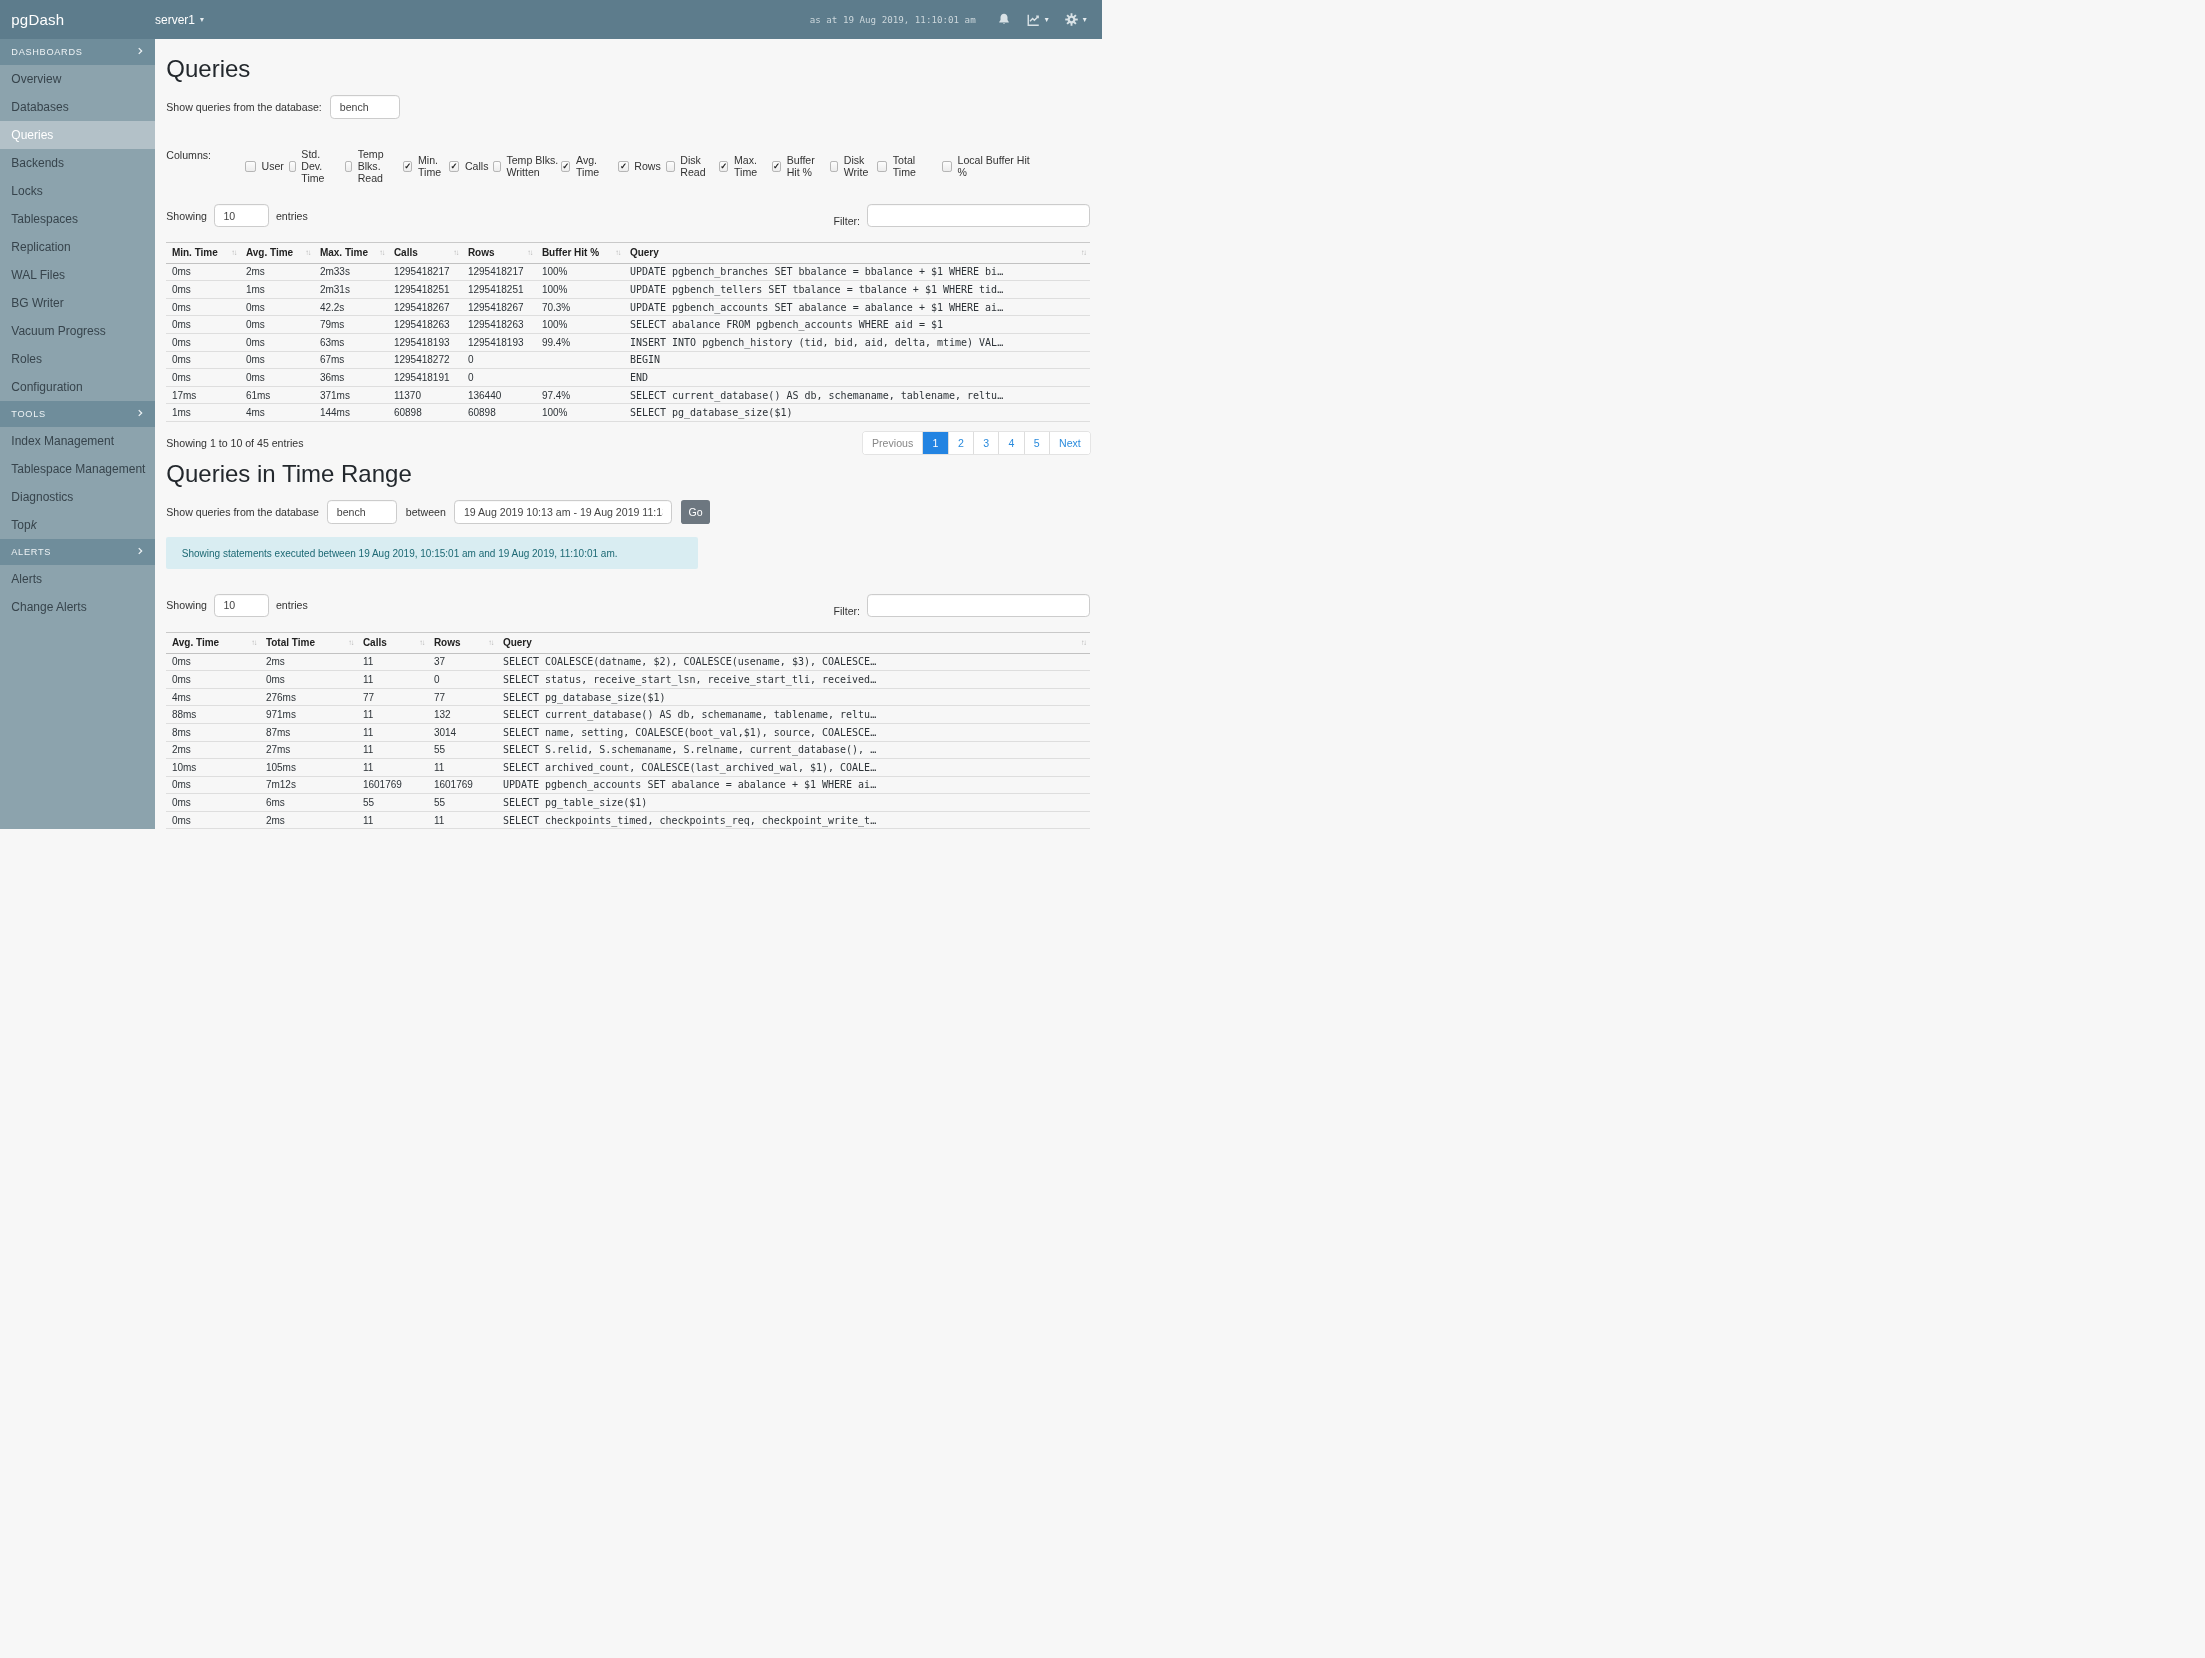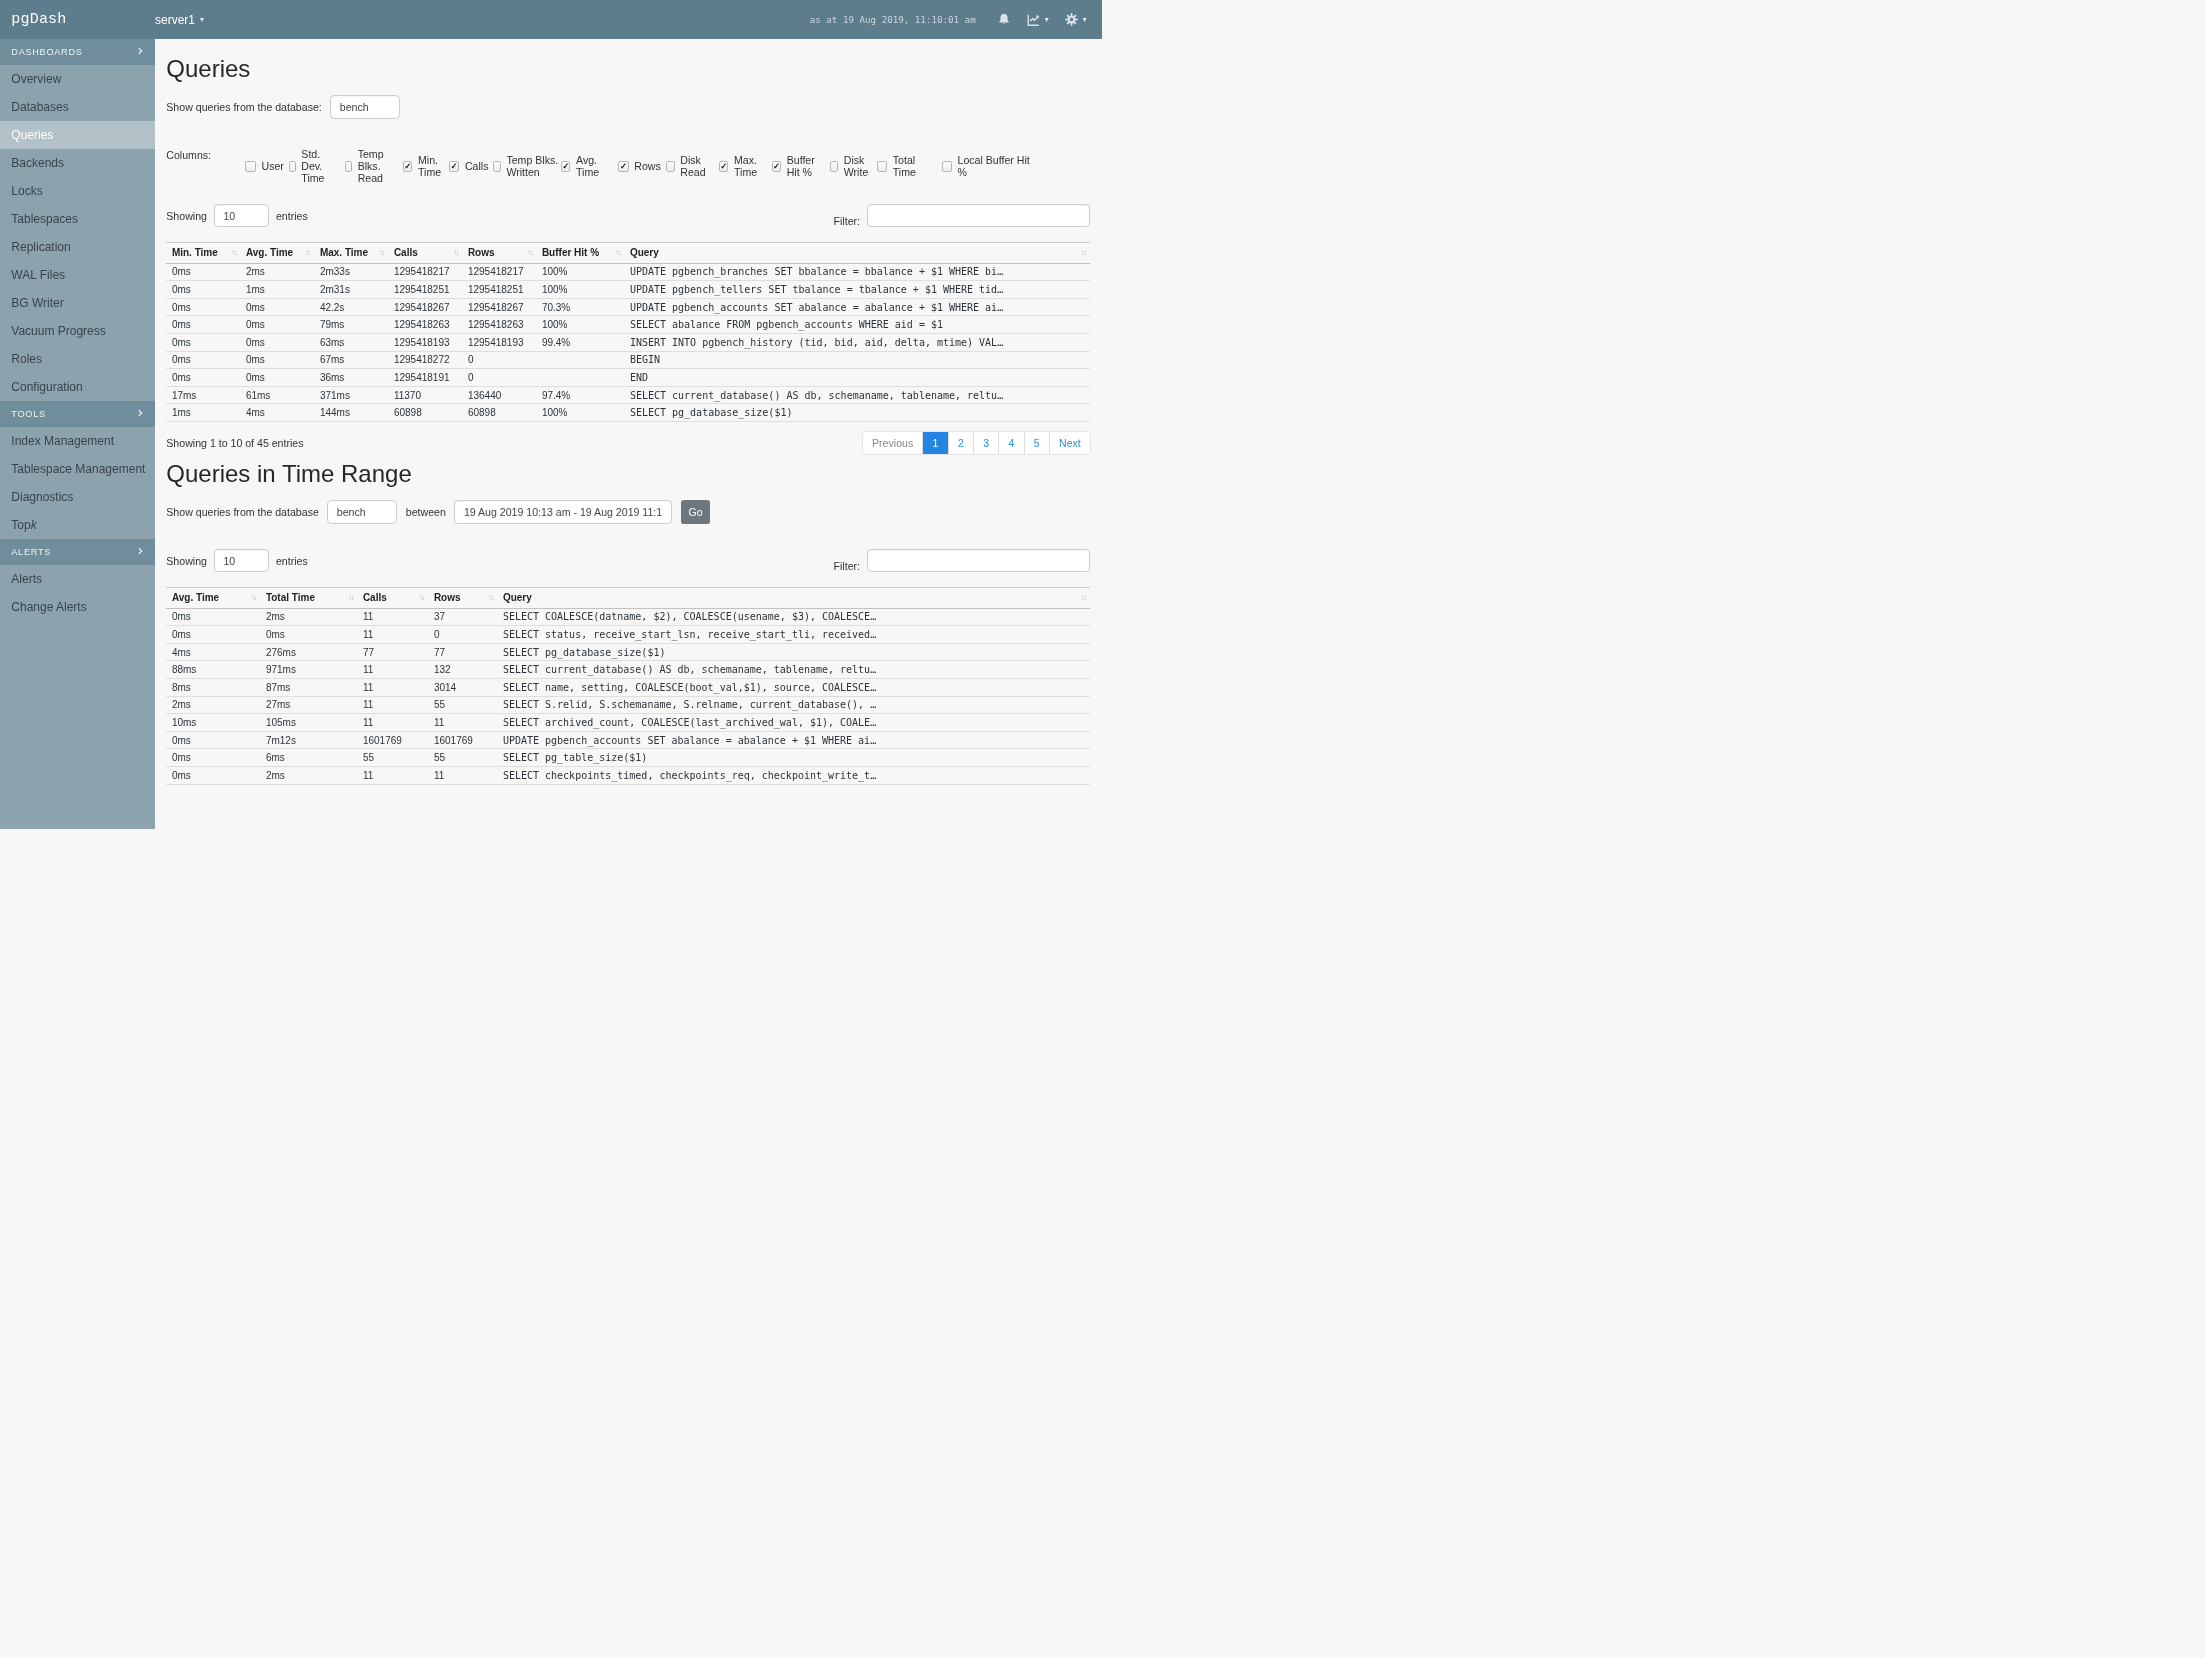--- a/index.html
+++ b/index.html
@@ -7,21 +7,21 @@
   body {
     font-family:"Liberation Sans", sans-serif;
     background:#f7f7f7; color:#333;
     overflow:hidden; position:relative;
   }
   
   .topbar {
     position:absolute; top:0; left:0; right:0; height:39px;
     background:#5d7c8c; display:flex; align-items:center; z-index:10;
   }
-  .brand { width:155px; padding-left:11.3px; color:#fff; font-size:15px; letter-spacing:0.2px; cursor:pointer;font-family:Liberation Mono, monospace; }
+  .brand { width:155px; padding-left:11.3px; color:#fff; font-size:15px; letter-spacing:0.2px; cursor:pointer; }
   .server-sel { color:#fff; font-size:12px; display:flex; align-items:center; gap:5px; cursor:pointer; }
   .caret { font-size:7.7px; color:#e7edf0; line-height:1; }
   .topbar-right { margin-left:auto; display:flex; align-items:center; gap:15.5px; padding-right:15.5px; }
   .timestamp { font-family:"DejaVu Sans Mono", monospace; font-size:9.2px; color:#ccd7dc; margin-right:5.6px; }
   .icon-btn { display:flex; align-items:center; gap:3.5px; cursor:pointer; }
   .icon-btn svg { display:block; }
   
   .sidebar {
     position:absolute; top:39px; left:0; bottom:0; width:155px;
     background:#8ca3ad;
@@ -414,20 +414,21 @@
   <h1 class="page-title sec2-title">Queries in Time Range</h1>
 
   <div class="ctl-row">
     <span>Show queries from the database</span>
     <input class="txt-input db-input" value="bench" style="">
     <span>between</span>
     <input class="txt-input range-input" value="19 Aug 2019 10:13 am - 19 Aug 2019 11:13 am" style="">
     <button class="go-btn">Go</button>
   </div>
 
+  <div class="banner">Showing statements executed between 19 Aug 2019, 10:15:01 am and 19 Aug 2019, 11:10:01 am.</div>
 
   <div class="show-row show-row-2">
     <span>Showing</span>
     <input class="txt-input entries-input" value="10" style="">
     <span>entries</span>
     <div class="filter-group">
       <span>Filter:</span>
       <input class="txt-input filter-input" value="" style="">
     </div>
   </div>

